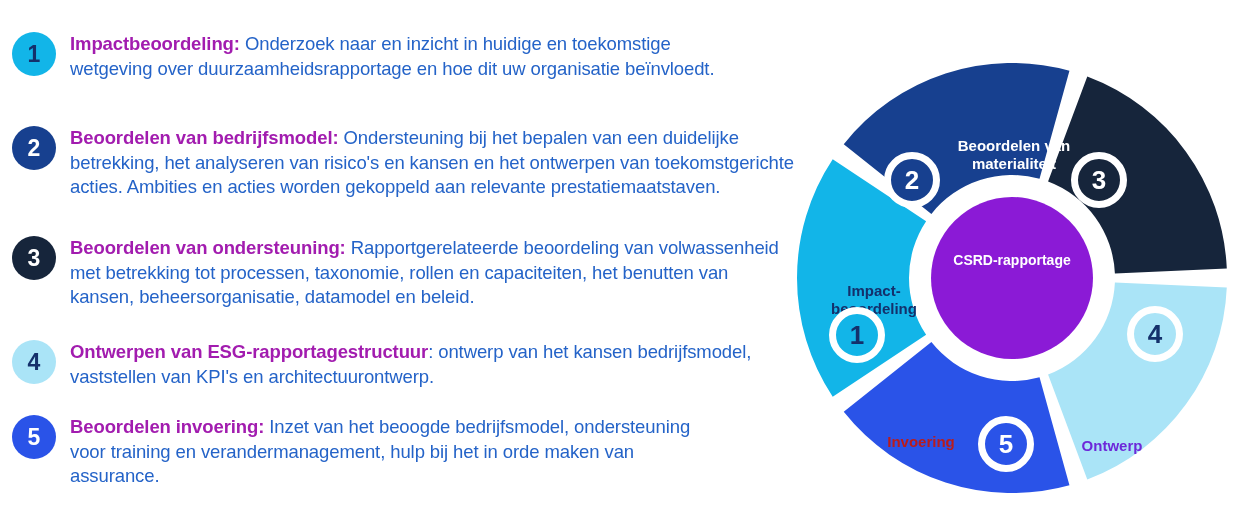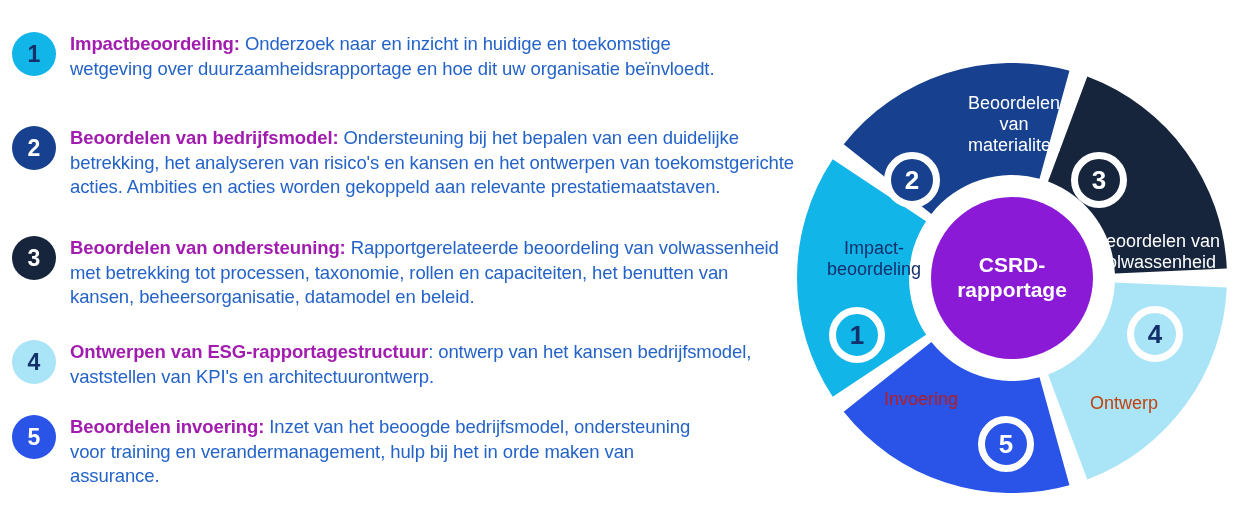--- a/index.html
+++ b/index.html
@@ -74,31 +74,32 @@
 
   .donut-svg {
     position: absolute;
     left: 0;
     top: 0;
   }
 
   .seg-label {
     position: absolute;
     text-align: center;
-    font-weight: normal;
-    font-size: 18px;
+    font-weight: bold;
+    font-size: 15px;
     line-height: 1.18;
     pointer-events: none;
+    margin-top: 44px;
   }
 
   .center-label {
     position: absolute;
     text-align: center;
     font-weight: bold;
-    font-size: 21px;
+    font-size: 14px;
     line-height: 1.2;
     color: #ffffff;
     width: 130px;
     pointer-events: none;
   }
 
   .node-badge {
     position: absolute;
     width: 56px;
     height: 56px;
@@ -176,23 +177,22 @@
           <path d="M 272.45625085682525 440.18054743985397 A 215 215 0 0 1 46.739246276730995 366.84064687708826 L 134.39135984420136 297.1190075736748 A 103 103 0 0 0 242.52555273606046 332.25393668048815 Z" fill="#2a53e8"></path>
           <path d="M 35.71454825555887 351.66645184209256 A 215 215 0 0 1 35.714548255558896 114.33354815790743 L 129.1097603270817 176.15049051285797 A 103 103 0 0 0 129.1097603270817 289.849509487142 Z" fill="#12B5E8"></path>
         </g>
       <circle id="center-disc" cx="215" cy="233" r="81" fill="#8B1AD6"></circle>
     </svg>
 
     <div class="seg-label" style="left: 14px; top: 193px; width: 126px; color: rgb(20, 48, 107);">Impact-beoordeling</div>
 
     <div class="seg-label" style="left: 155px; top: 48px; width: 124px; color: rgb(255, 255, 255);">Beoordelen van materialiteit</div>
 
-    <div class="seg-label" style="left: 296px; top: 186px; width: 128px; color: rgb(255, 255, 255);">Beoordelen van volwassenheid</div>
-
-    <div class="seg-label" style="left: 272px; top: 348px; width: 110px; color: #c2410c; text-align: center;">Ontwerp</div>
+
+    <div class="seg-label" style="left: 260px; top: 348px; width: 110px; color: #6d28d9; text-align: center;">Ontwerp</div>
 
     <div class="seg-label" style="left: 68px; top: 344px; width: 112px; color: #b91c1c;">Invoering</div>
 
     <div class="center-label" style="left:150px; top:207px;">CSRD-rapportage</div>
 
     <div class="node-badge" style="left: 32px; top: 262px; background: rgb(18, 181, 232); color: rgb(20, 48, 107);">
       <span>1</span>
     </div>
 
     <div class="node-badge" style="left: 87px; top: 107px; background: rgb(23, 64, 143); color: rgb(255, 255, 255);">

